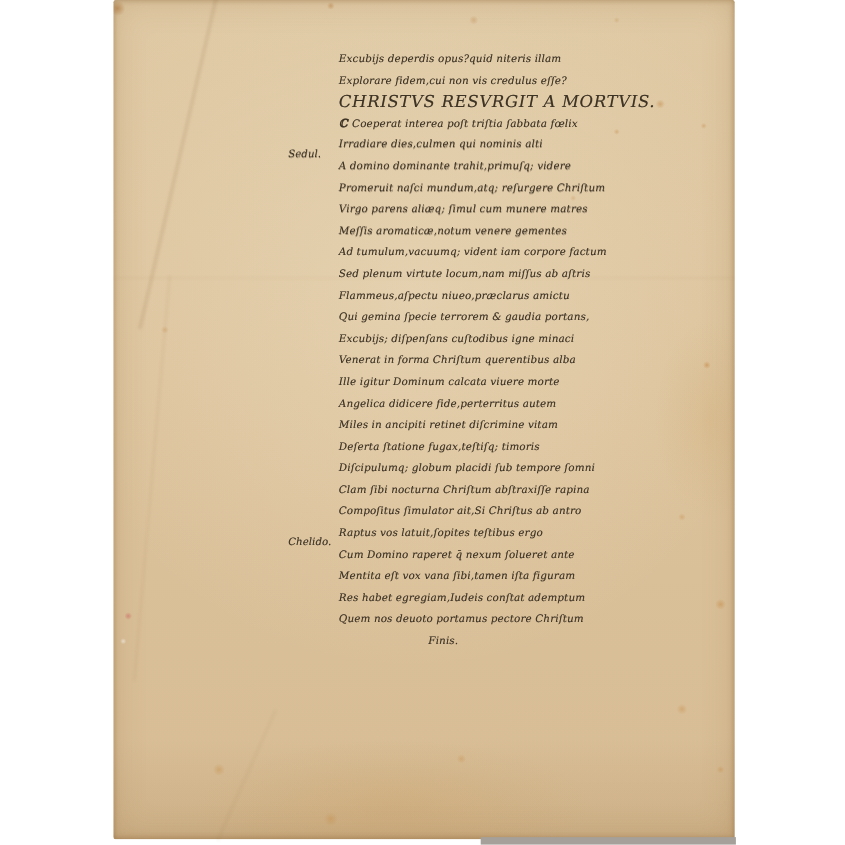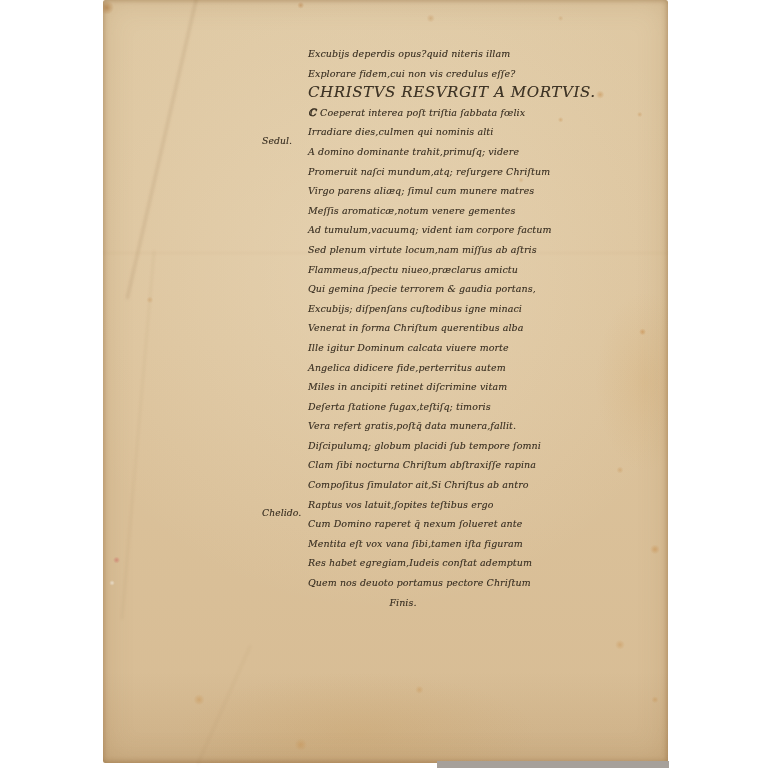--- a/index.html
+++ b/index.html
@@ -89,21 +89,20 @@
       <div class="line"><span>Ad tumulum,vacuumq; vident iam corpore factum</span></div>
       <div class="line"><span>Sed plenum virtute locum,nam miſſus ab aſtris</span></div>
       <div class="line"><span>Flammeus,aſpectu niueo,præclarus amictu</span></div>
       <div class="line"><span>Qui gemina ſpecie terrorem &amp; gaudia portans,</span></div>
       <div class="line"><span>Excubijs; diſpenſans cuſtodibus igne minaci</span></div>
       <div class="line"><span>Venerat in forma Chriſtum querentibus alba</span></div>
       <div class="line"><span>Ille igitur Dominum calcata viuere morte</span></div>
       <div class="line"><span>Angelica didicere fide,perterritus autem</span></div>
       <div class="line"><span>Miles in ancipiti retinet diſcrimine vitam</span></div>
       <div class="line"><span>Deſerta ſtatione fugax,teſtiſq; timoris</span></div>
-      <div class="line"><span>Vera refert gratis,poſtq̄ data munera,fallit.</span></div>
       <div class="line"><span>Diſcipulumq; globum placidi ſub tempore ſomni</span></div>
       <div class="line"><span>Clam ſibi nocturna Chriſtum abſtraxiſſe rapina</span></div>
       <div class="line"><span class="margin-note">Chelido.</span><span>Compoſitus ſimulator ait,Si Chriſtus ab antro</span></div>
       <div class="line"><span>Raptus vos latuit,ſopites teſtibus ergo</span></div>
       <div class="line"><span>Cum Domino raperet q̄ nexum ſolueret ante</span></div>
       <div class="line"><span>Mentita eſt vox vana ſibi,tamen iſta figuram</span></div>
       <div class="line"><span>Res habet egregiam,Iudeis conſtat ademptum</span></div>
       <div class="line"><span>Quem nos deuoto portamus pectore Chriſtum</span></div>
       <div class="line center"><span>Finis.</span></div>
     </div>

